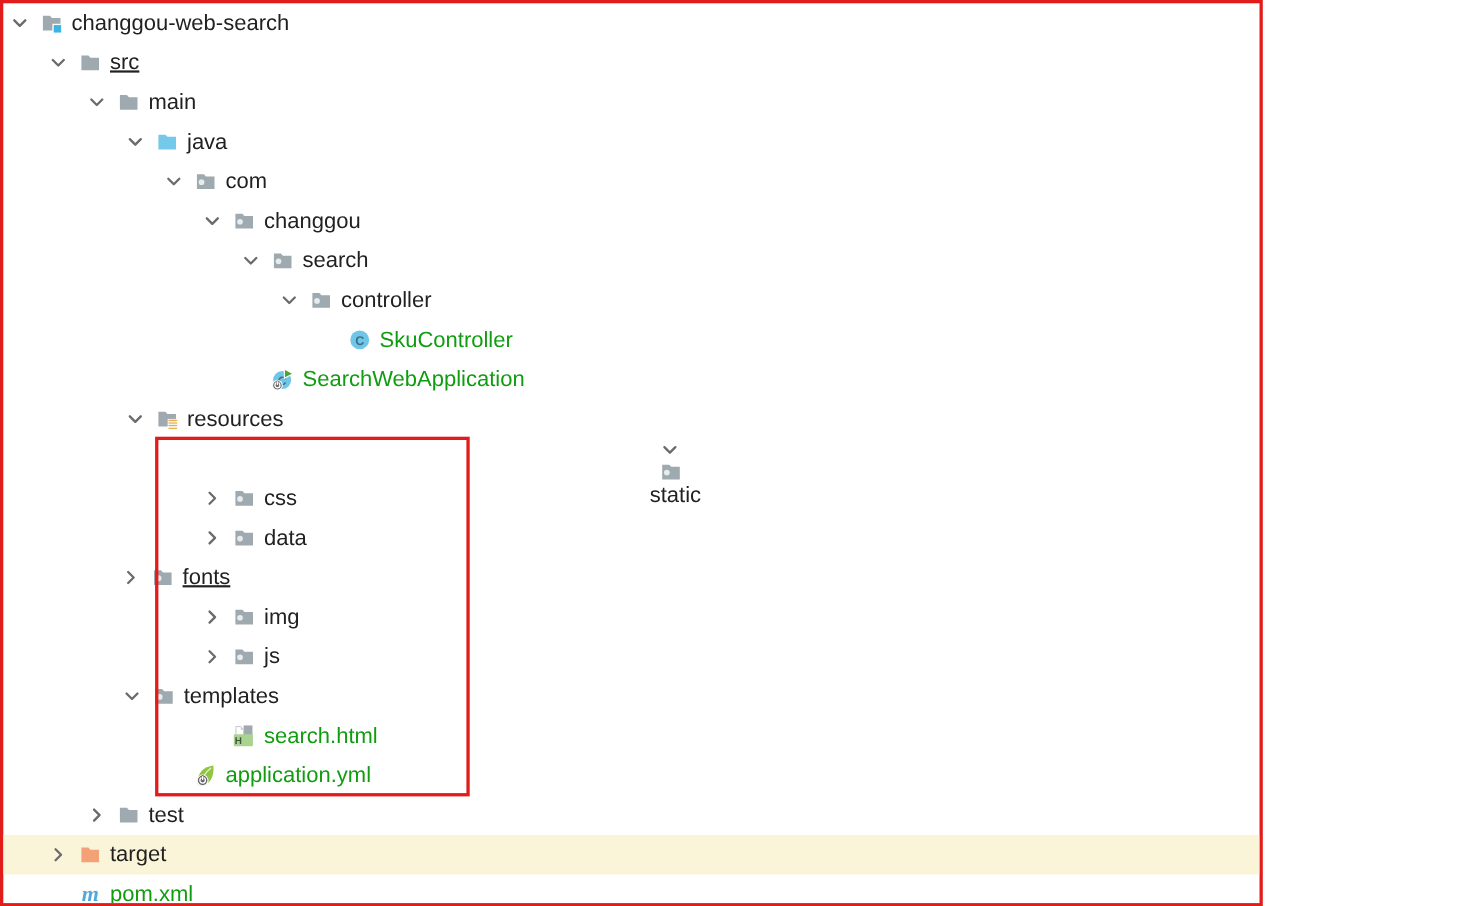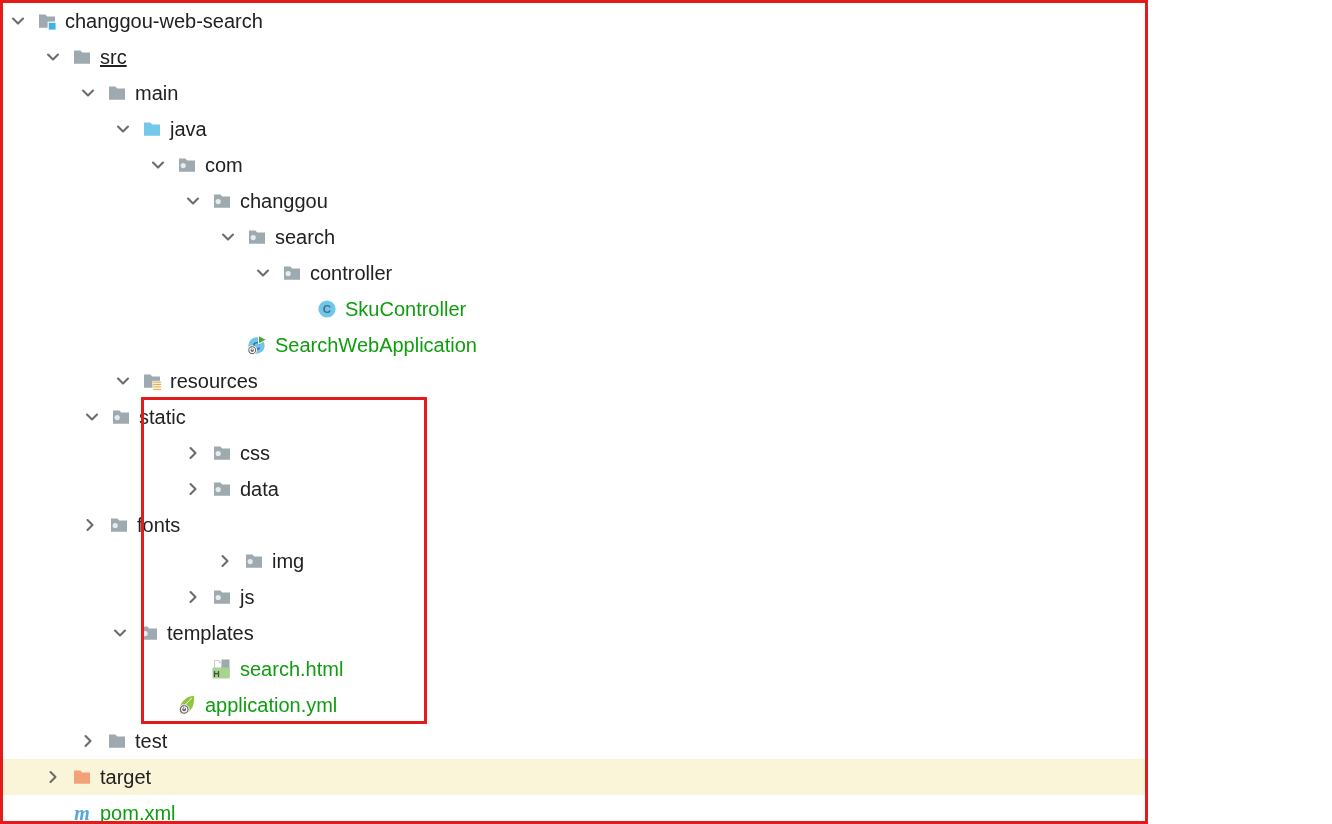--- a/index.html
+++ b/index.html
@@ -190,21 +190,21 @@
           <svg width="20" height="20" viewBox="0 0 20 20">
             <path d="M2 3.4 H8.4 L10.2 5.4 H18 V16.8 H2 Z" fill="#9fa9b0"></path>
             <rect x="10.8" y="10.2" width="8.6" height="1.9" fill="#e9ae4b" stroke="#ffffff" stroke-width="0.7"></rect>
             <rect x="10.8" y="12.6" width="8.6" height="1.9" fill="#e9ae4b" stroke="#ffffff" stroke-width="0.7"></rect>
             <rect x="10.8" y="15.0" width="8.6" height="1.9" fill="#e9ae4b" stroke="#ffffff" stroke-width="0.7"></rect>
             <rect x="10.8" y="17.4" width="8.6" height="1.9" fill="#e9ae4b" stroke="#ffffff" stroke-width="0.7"></rect>
           </svg>
         </span>
         <span class="label">resources</span>
       </div>
-      <div class="row" style="padding-left: 80px;">
+      <div class="row" style="padding-left: 80px; flex-direction: column;">
         <span class="cell-chevron">
           <svg width="18" height="18" viewBox="0 0 18 18">
             <polyline points="4,6.5 9,11.5 14,6.5" fill="none" stroke="#6b6b6b" stroke-width="2.1" stroke-linecap="round" stroke-linejoin="round"></polyline>
           </svg>
         </span>
         <span class="cell-icon">
           <svg width="20" height="20" viewBox="0 0 20 20">
             <path d="M2 3.4 H8.4 L10.2 5.4 H18 V16.8 H2 Z" fill="#9fa9b0"></path>
             <circle cx="6.2" cy="10.6" r="2.6" fill="#e6ebee"></circle>
           </svg>
@@ -232,35 +232,35 @@
           </svg>
         </span>
         <span class="cell-icon">
           <svg width="20" height="20" viewBox="0 0 20 20">
             <path d="M2 3.4 H8.4 L10.2 5.4 H18 V16.8 H2 Z" fill="#9fa9b0"></path>
             <circle cx="6.2" cy="10.6" r="2.6" fill="#e6ebee"></circle>
           </svg>
         </span>
         <span class="label">data</span>
       </div>
-      <div class="row" style="padding-left: 78px;">
+      <div class="row" style="padding-left: 107px; text-decoration: underline;">
         <span class="cell-chevron">
           <svg width="18" height="18" viewBox="0 0 18 18">
             <polyline points="6.5,4 11.5,9 6.5,14" fill="none" stroke="#6b6b6b" stroke-width="2.1" stroke-linecap="round" stroke-linejoin="round"></polyline>
           </svg>
         </span>
         <span class="cell-icon">
           <svg width="20" height="20" viewBox="0 0 20 20">
             <path d="M2 3.4 H8.4 L10.2 5.4 H18 V16.8 H2 Z" fill="#9fa9b0"></path>
             <circle cx="6.2" cy="10.6" r="2.6" fill="#e6ebee"></circle>
           </svg>
         </span>
         <span class="label">fonts</span>
       </div>
-      <div class="row" style="padding-left: 181px; margin-left: 32px;">
+      <div class="row" style="padding-left: 181px;">
         <span class="cell-chevron">
           <svg width="18" height="18" viewBox="0 0 18 18">
             <polyline points="6.5,4 11.5,9 6.5,14" fill="none" stroke="#6b6b6b" stroke-width="2.1" stroke-linecap="round" stroke-linejoin="round"></polyline>
           </svg>
         </span>
         <span class="cell-icon">
           <svg width="20" height="20" viewBox="0 0 20 20">
             <path d="M2 3.4 H8.4 L10.2 5.4 H18 V16.8 H2 Z" fill="#9fa9b0"></path>
             <circle cx="6.2" cy="10.6" r="2.6" fill="#e6ebee"></circle>
           </svg>

